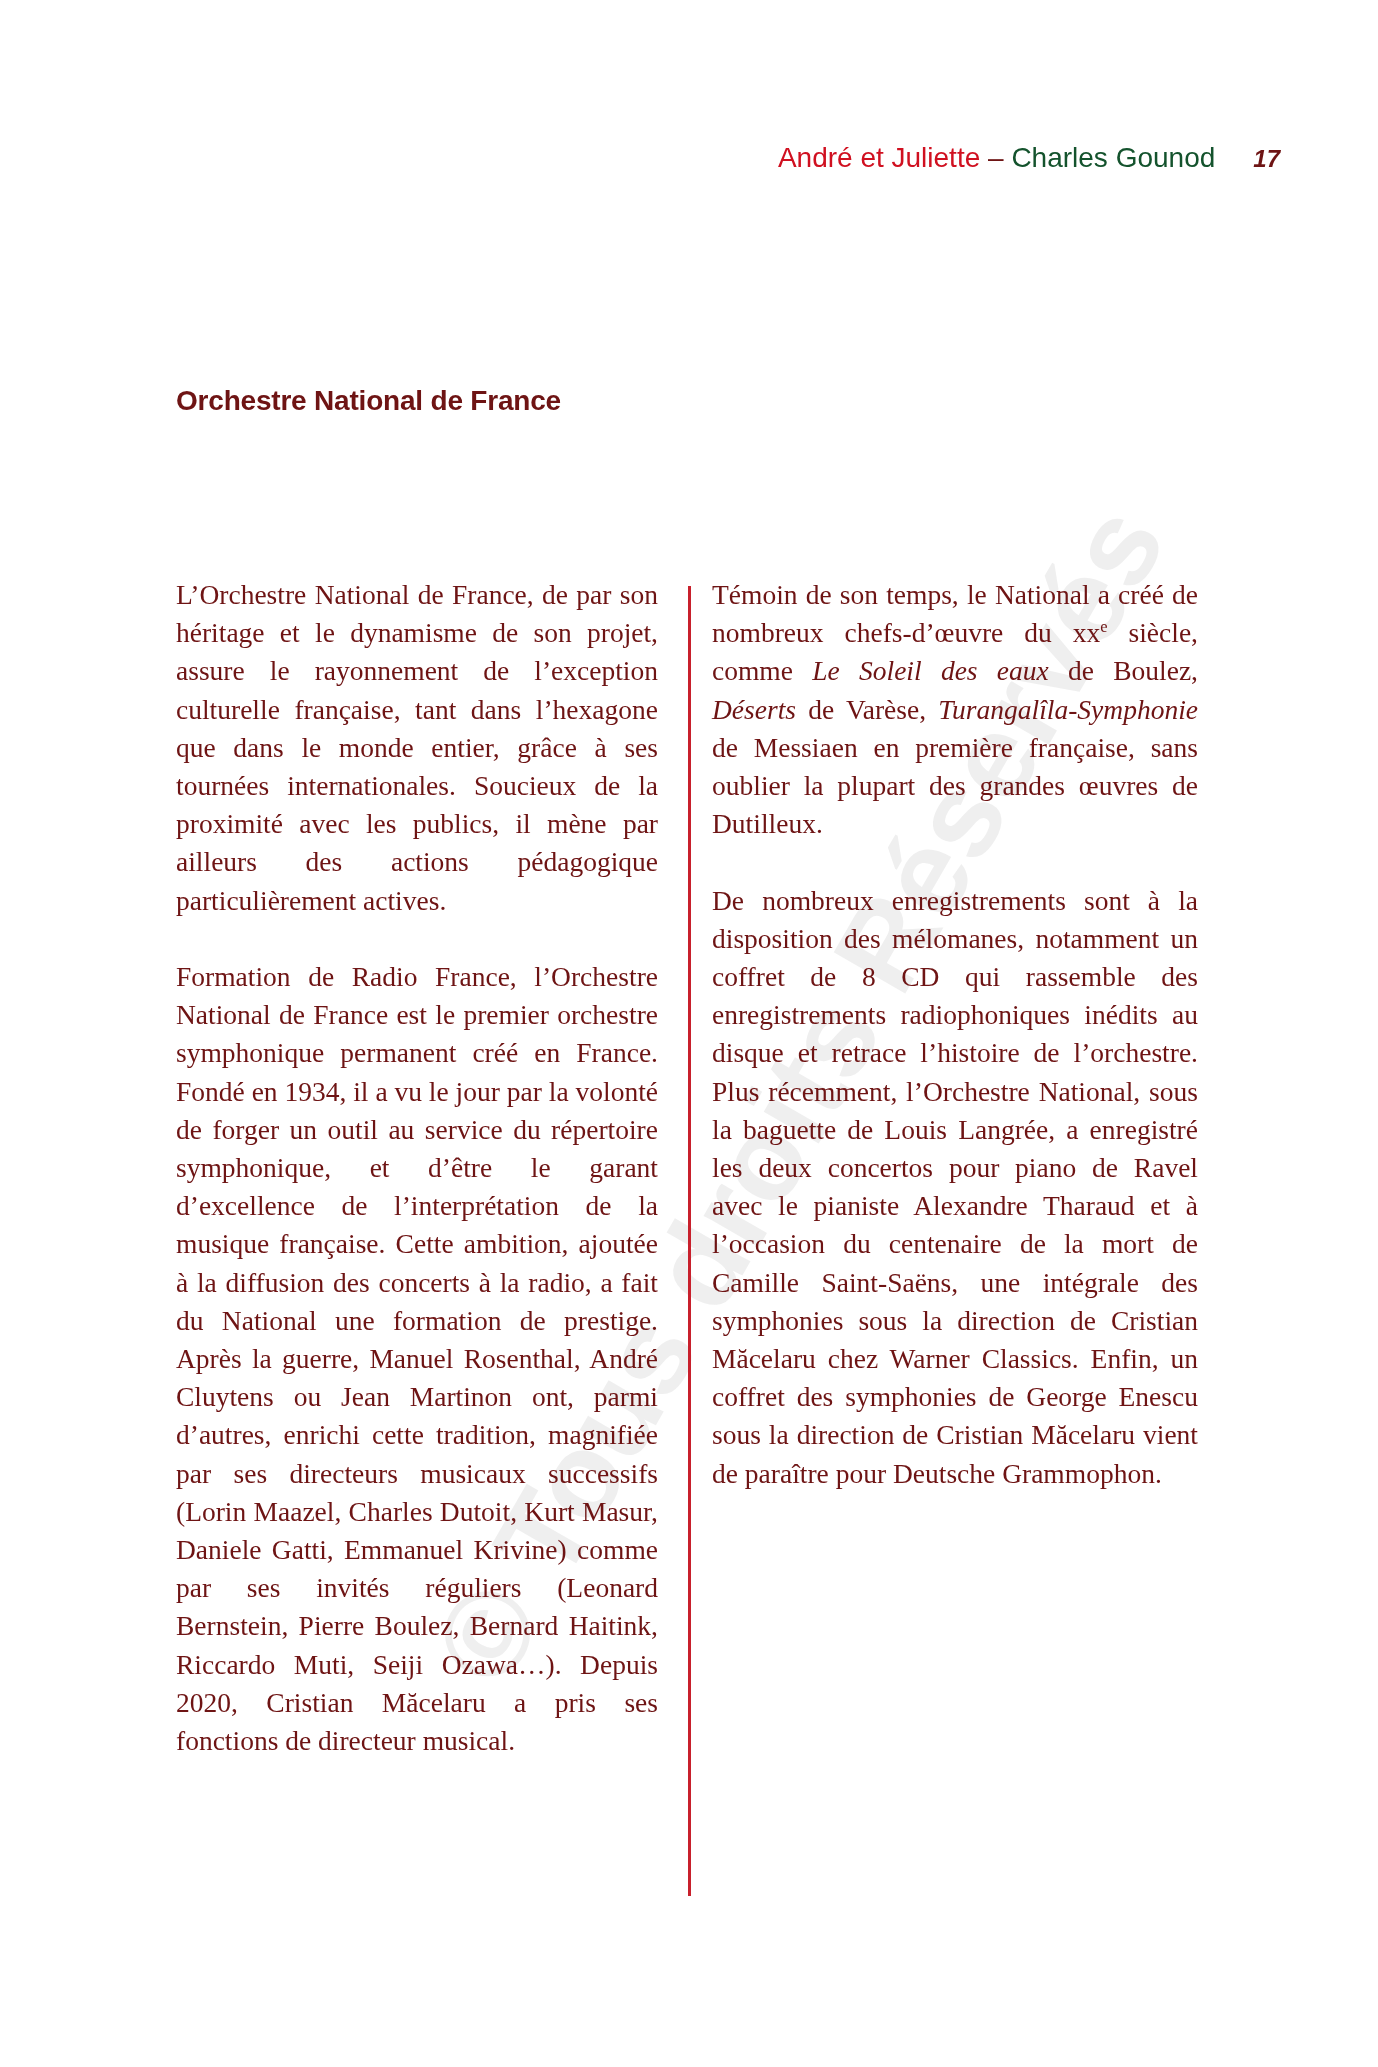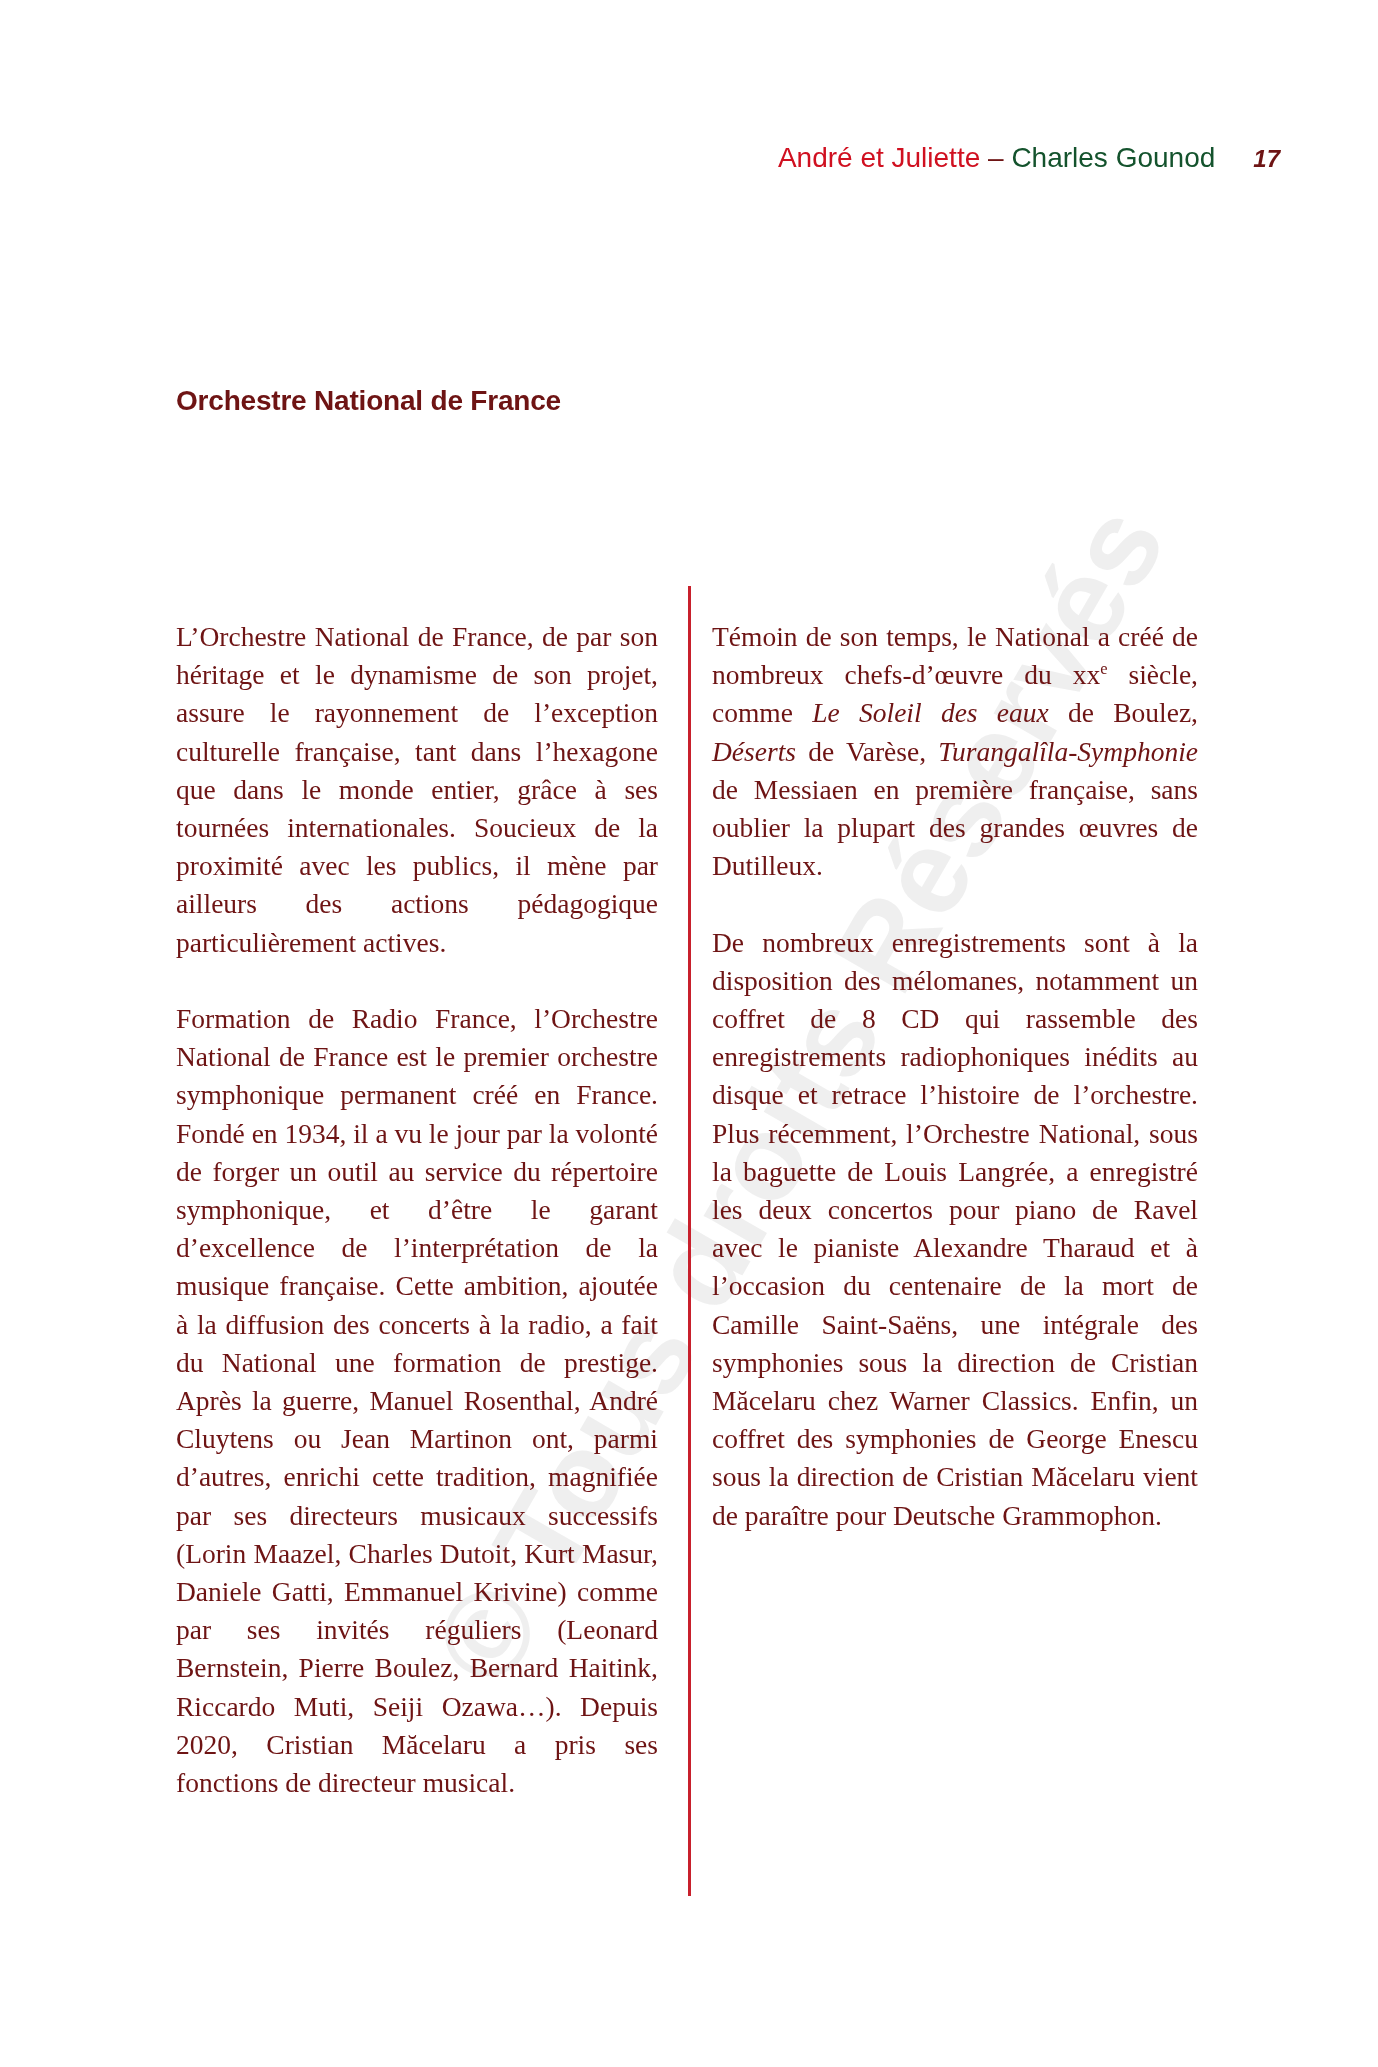--- a/index.html
+++ b/index.html
@@ -44,21 +44,20 @@
     .column {
       position: absolute;
       top: 576px;
       width: 482px;
       font-family: "Liberation Serif", "DejaVu Serif", serif;
       font-size: 27.5px;
       line-height: 38.2px;
       color: #6e1414;
       text-align: justify;
       hyphens: manual;
-      margin-top: 42px;
     }
     .column p { margin: 0 0 38.2px 0; }
     .column p:last-child { margin-bottom: 0; }
     .col-left { left: 176px; }
     .col-right { left: 712px; width: 486px; }
     .column-rule {
       position: absolute;
       left: 688px;
       top: 586px;
       width: 3px;

